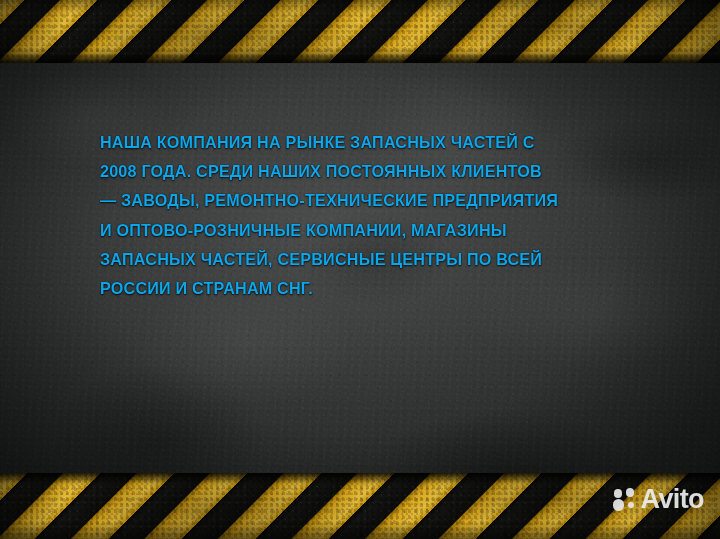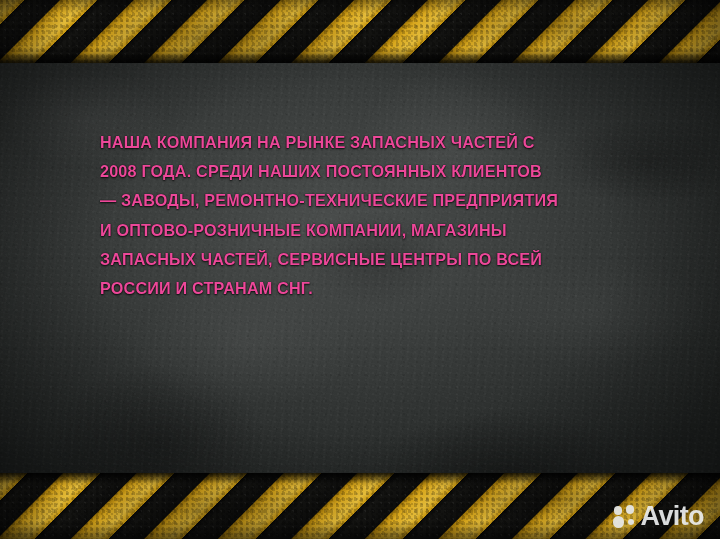--- a/index.html
+++ b/index.html
@@ -126,38 +126,38 @@
 
   
   .copy {
     position: absolute;
     left: 100px;
     top: 128px;
     width: 560px;
   }
   .para {
     margin: 0;
-    color: #ec4899;
+    color: #0ea5e9;
     font-size: 16.2px;
     line-height: 29.2px;
     letter-spacing: .18px;
     font-weight: 700;
     text-transform: uppercase;
     text-shadow:
       0 1px 2px rgba(0,0,0,.85),
       0 0 1px rgba(0,0,0,.9);
     white-space: pre-line;
   }
   .para + .para { margin-top: 29px; }
 
   
   .watermark {
     position: absolute;
     right: 16px;
-    bottom: 9px;
+    bottom: 26px;
     display: flex;
     align-items: center;
     gap: 5px;
     opacity: .92;
   }
   .wm-dots {
     position: relative;
     width: 23px;
     height: 23px;
     flex: 0 0 auto;

